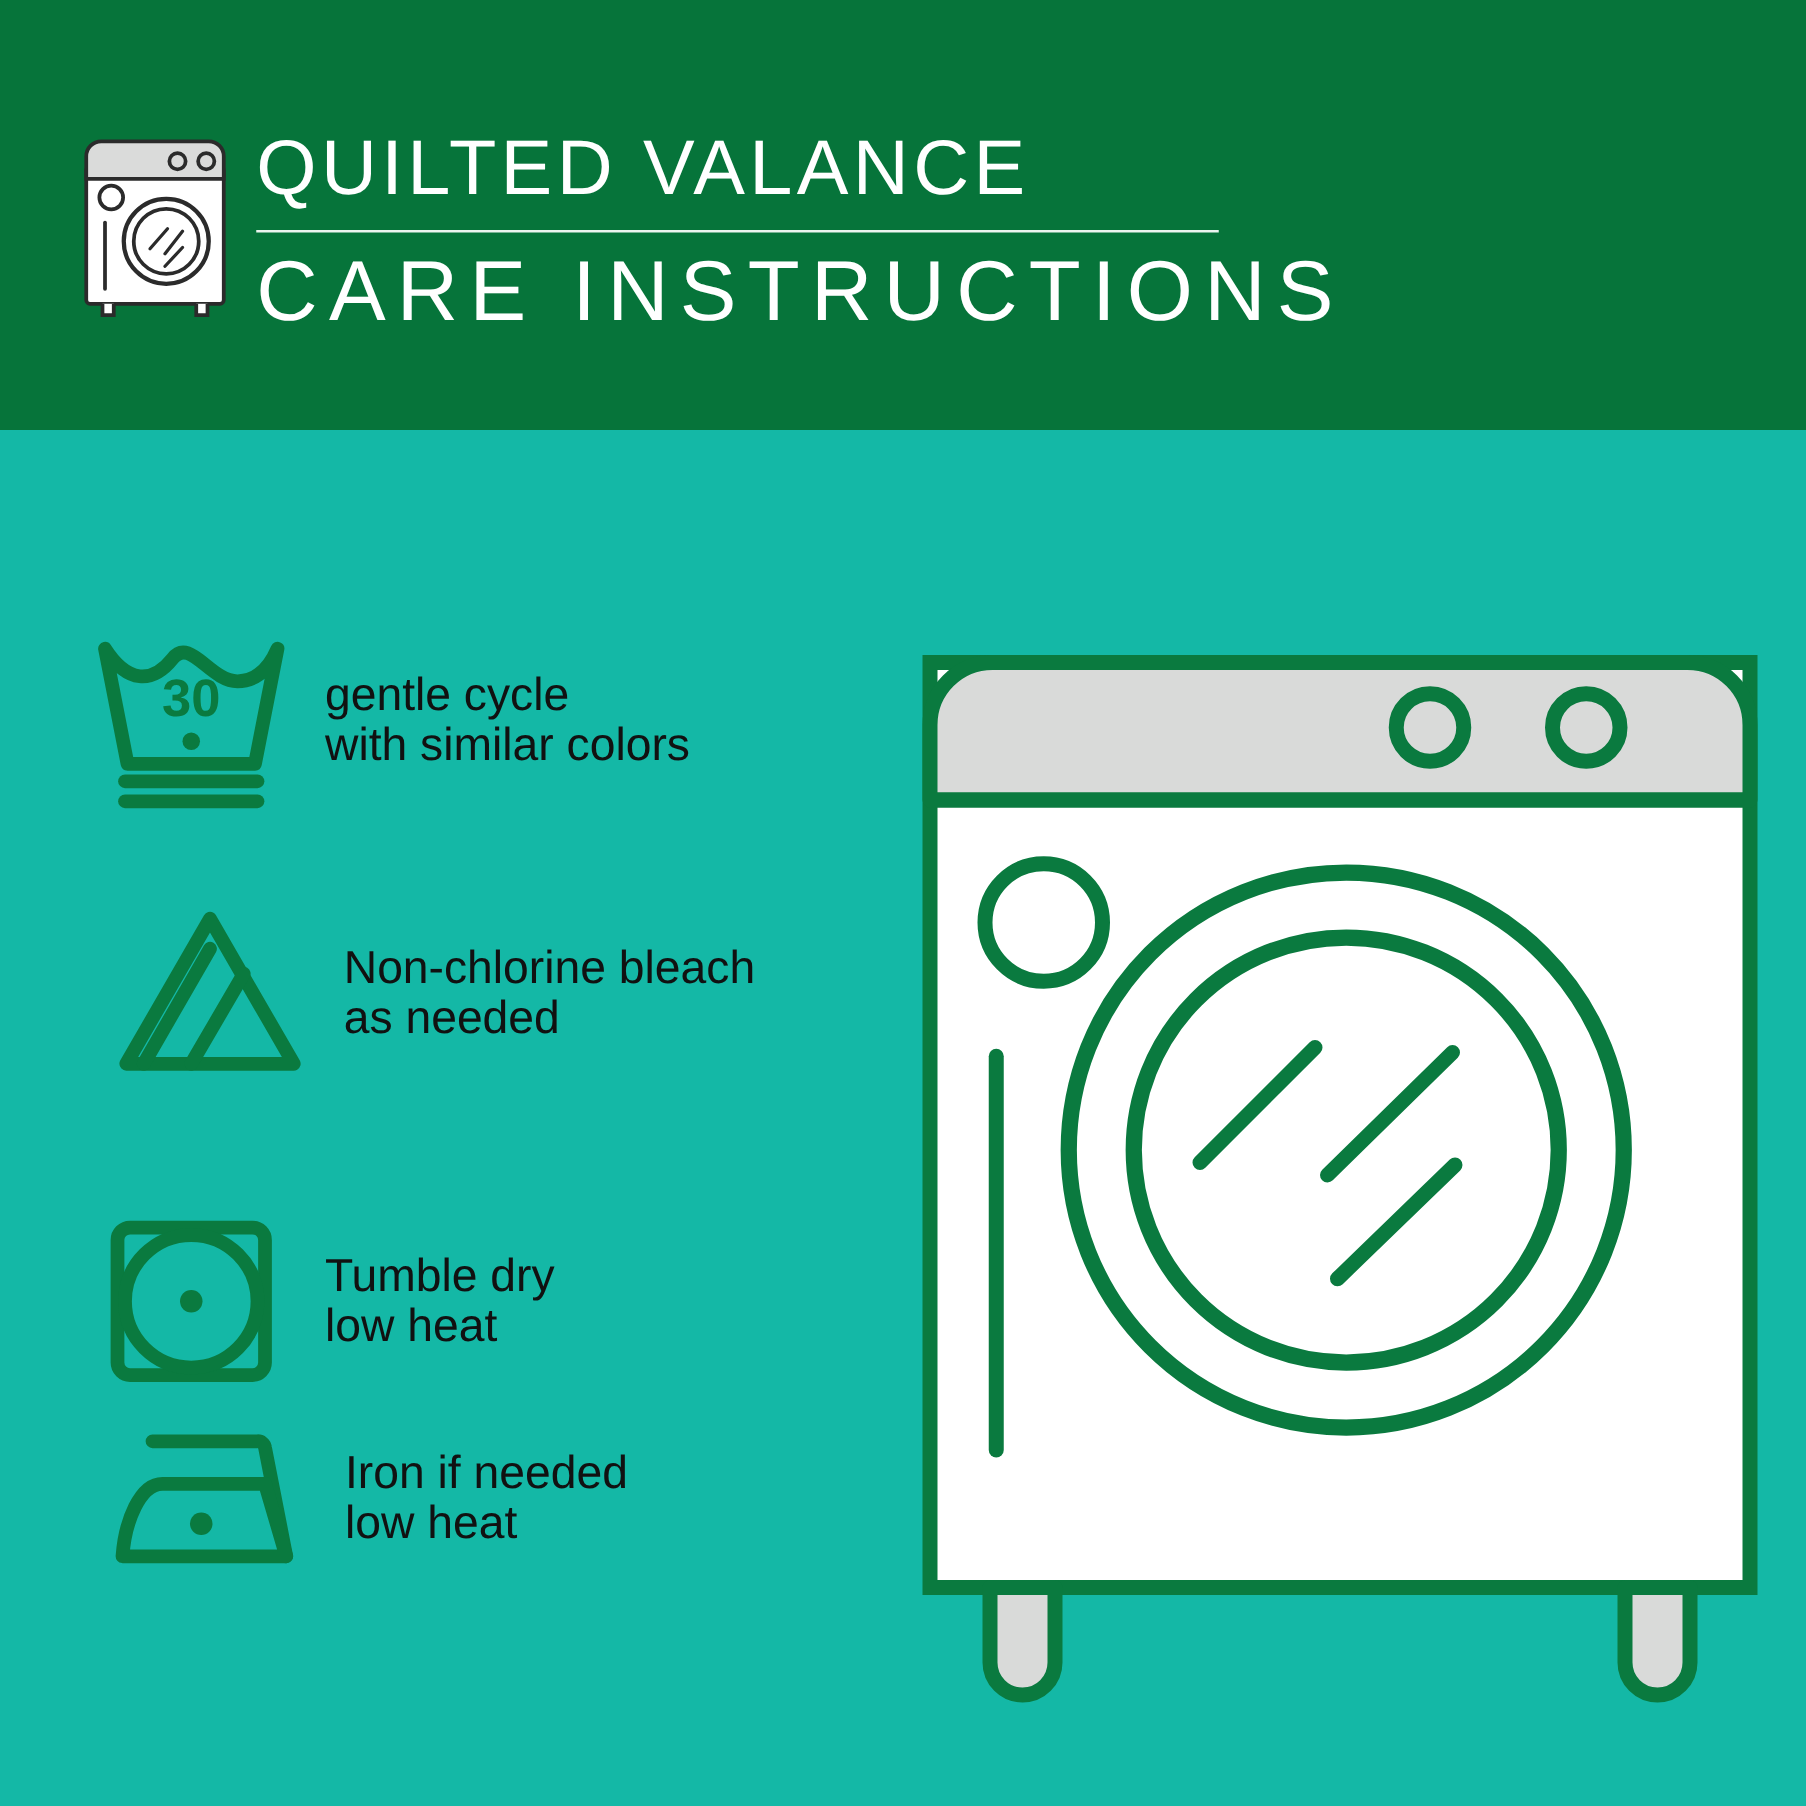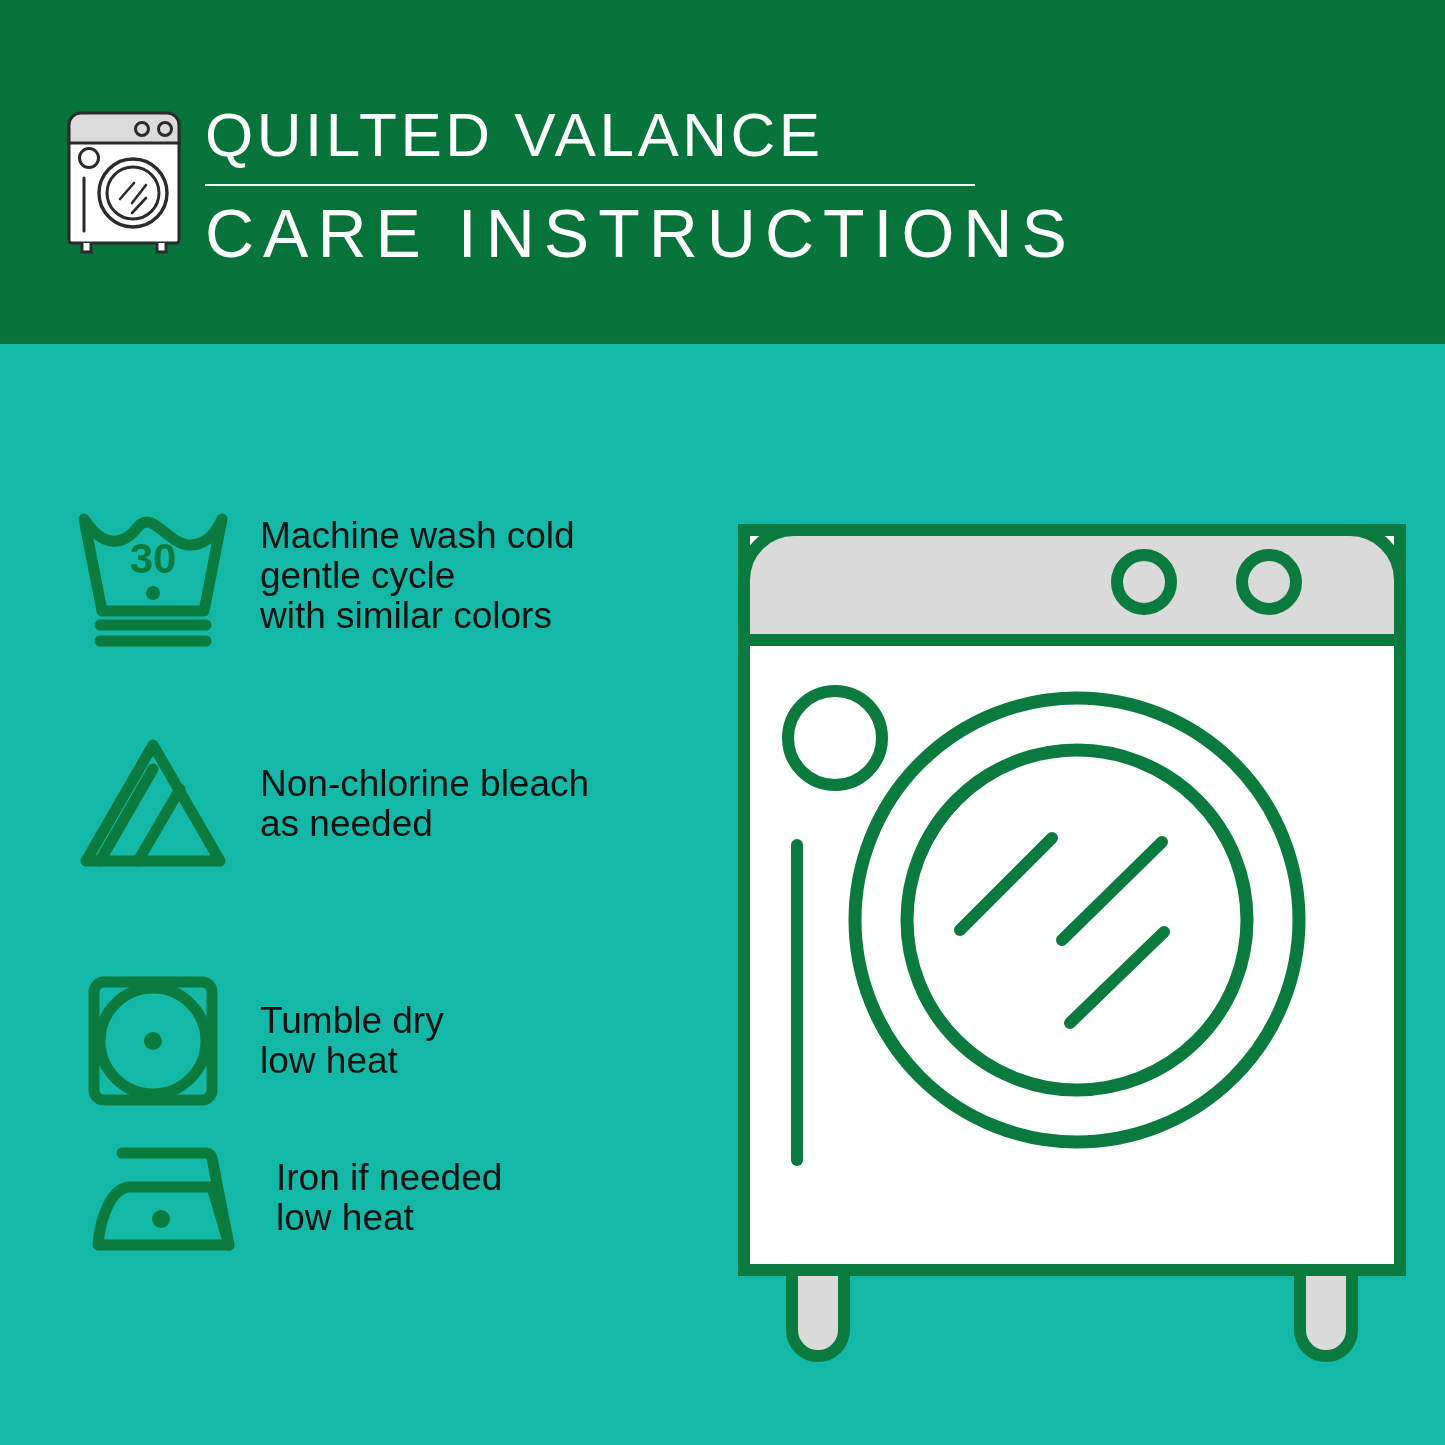--- a/index.html
+++ b/index.html
@@ -101,21 +101,21 @@
     line-height: 1.08;
     font-weight: 400;
     font-family: "Liberation Sans", sans-serif;
   }
   .symbol-text .tline {
     display: block;
     white-space: nowrap;
   }
 
   #row-wash   { top: 132px; }
-  #row-bleach { top: 360px; }
+  #row-bleach { top: 350px; margin-left: 15px; }
   #row-dry    { top: 597px; }
   #row-iron   { top: 754px; margin-left: 16px; }
 
   
   #washer-illustration {
     position: absolute;
     left: 722px;
     top: 470px;
     width: 700px;
     height: 900px;
@@ -180,21 +180,20 @@
             <line x1="32" y1="124" x2="138" y2="124"></line>
             <line x1="32" y1="140" x2="138" y2="140"></line>
           </g>
 
           <text x="85" y="72" text-anchor="middle" font-family="Liberation Sans, sans-serif" font-size="42" font-weight="bold" fill="#0a7a3f">30</text>
 
           <circle cx="85" cy="92" r="7" fill="#0a7a3f"></circle>
         </svg>
       </div>
       <div class="symbol-text">
-        <span class="tline">Machine wash cold</span>
         <span class="tline">gentle cycle</span>
         <span class="tline">with similar colors</span>
       </div>
     </div>
 
     <div class="symbol-row" id="row-bleach">
       <div class="symbol-icon-wrap">
         <svg viewBox="0 0 170 150" width="170" height="150" aria-hidden="true">
           <g fill="none" stroke="#0a7a3f" stroke-width="11" stroke-linecap="round" stroke-linejoin="round">
 

